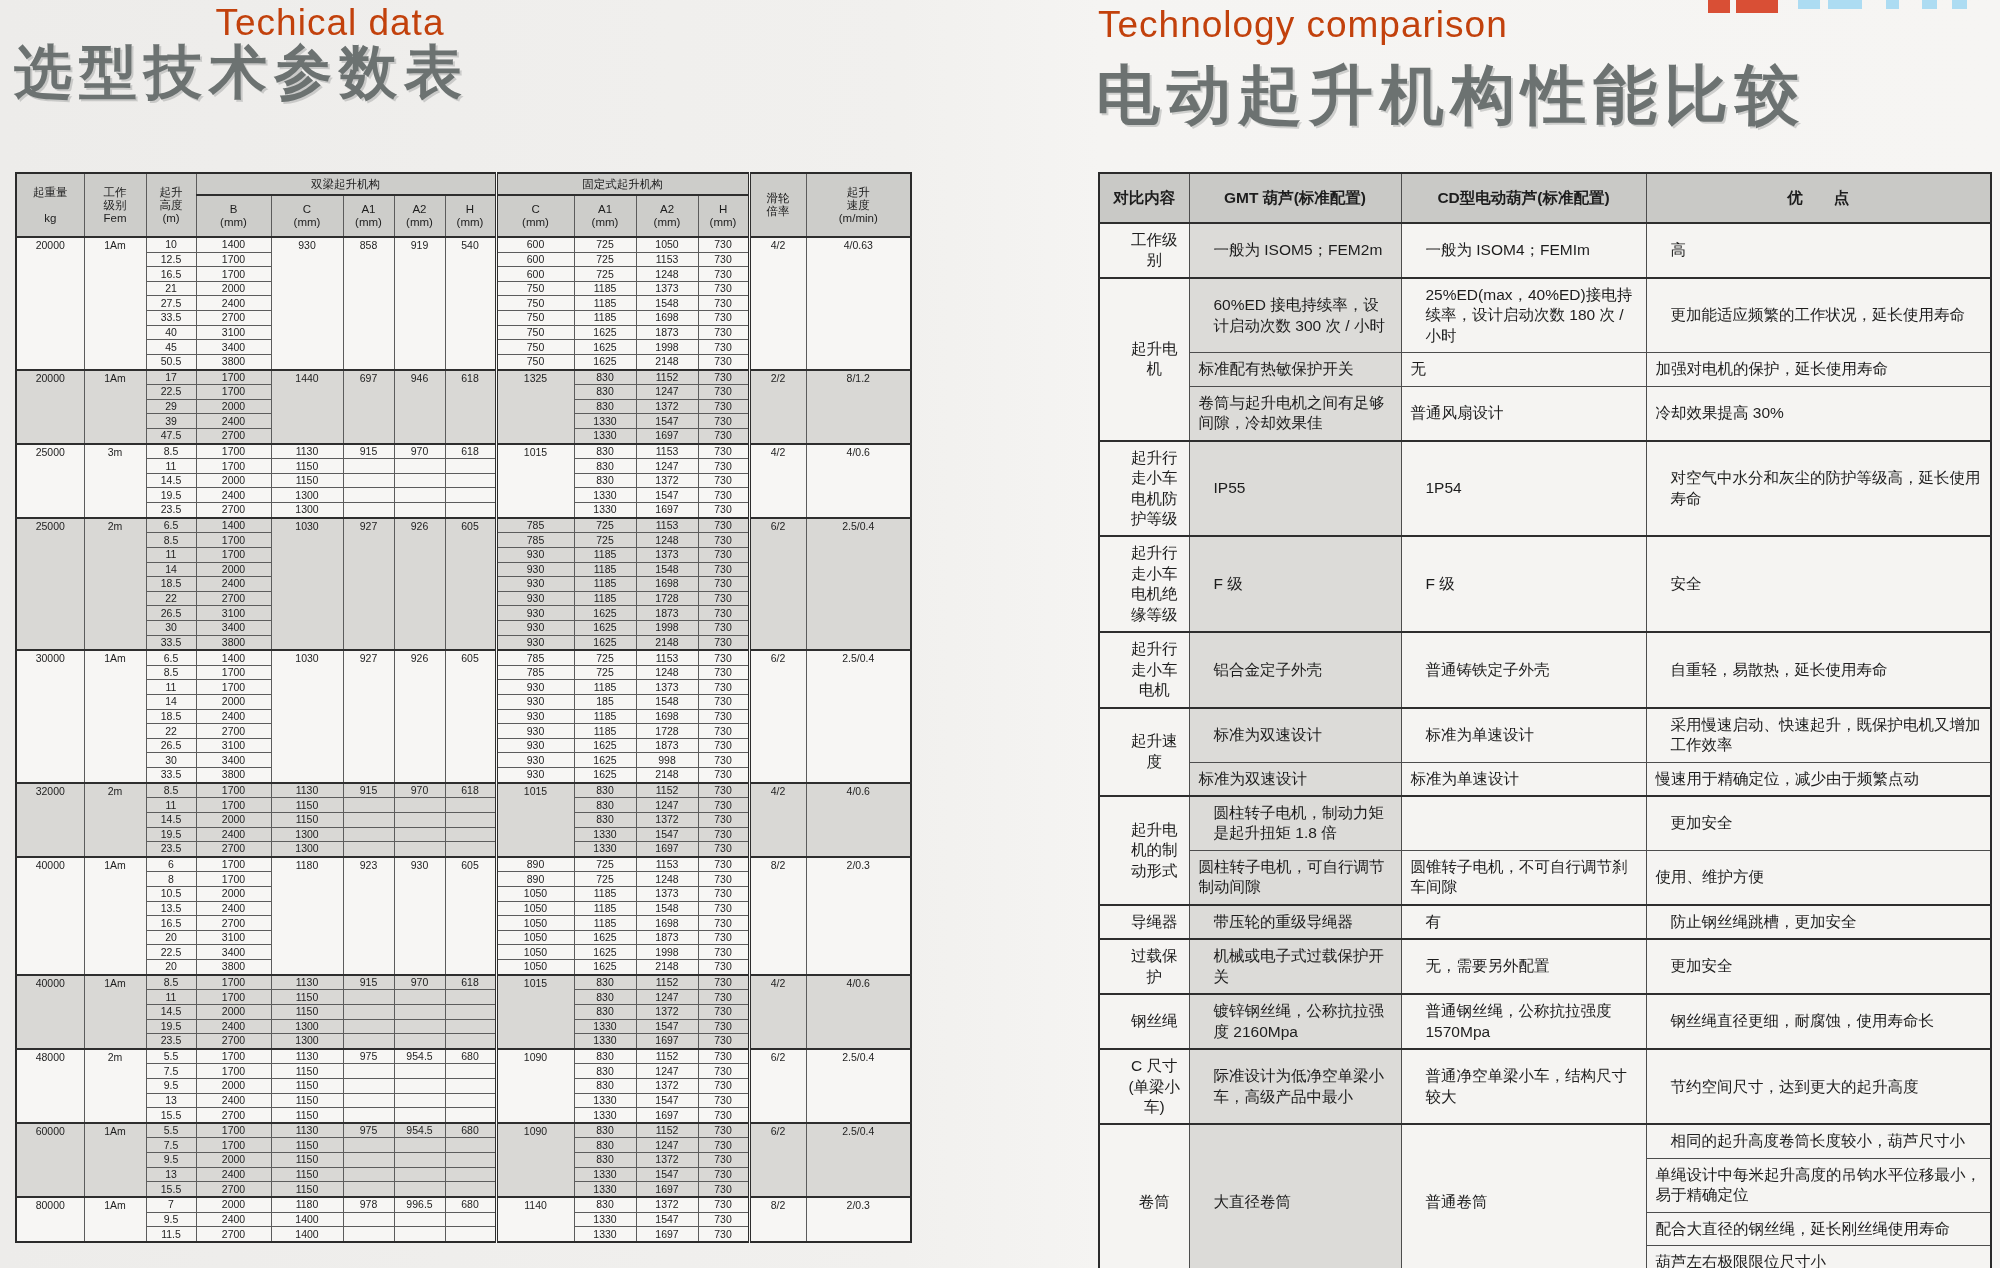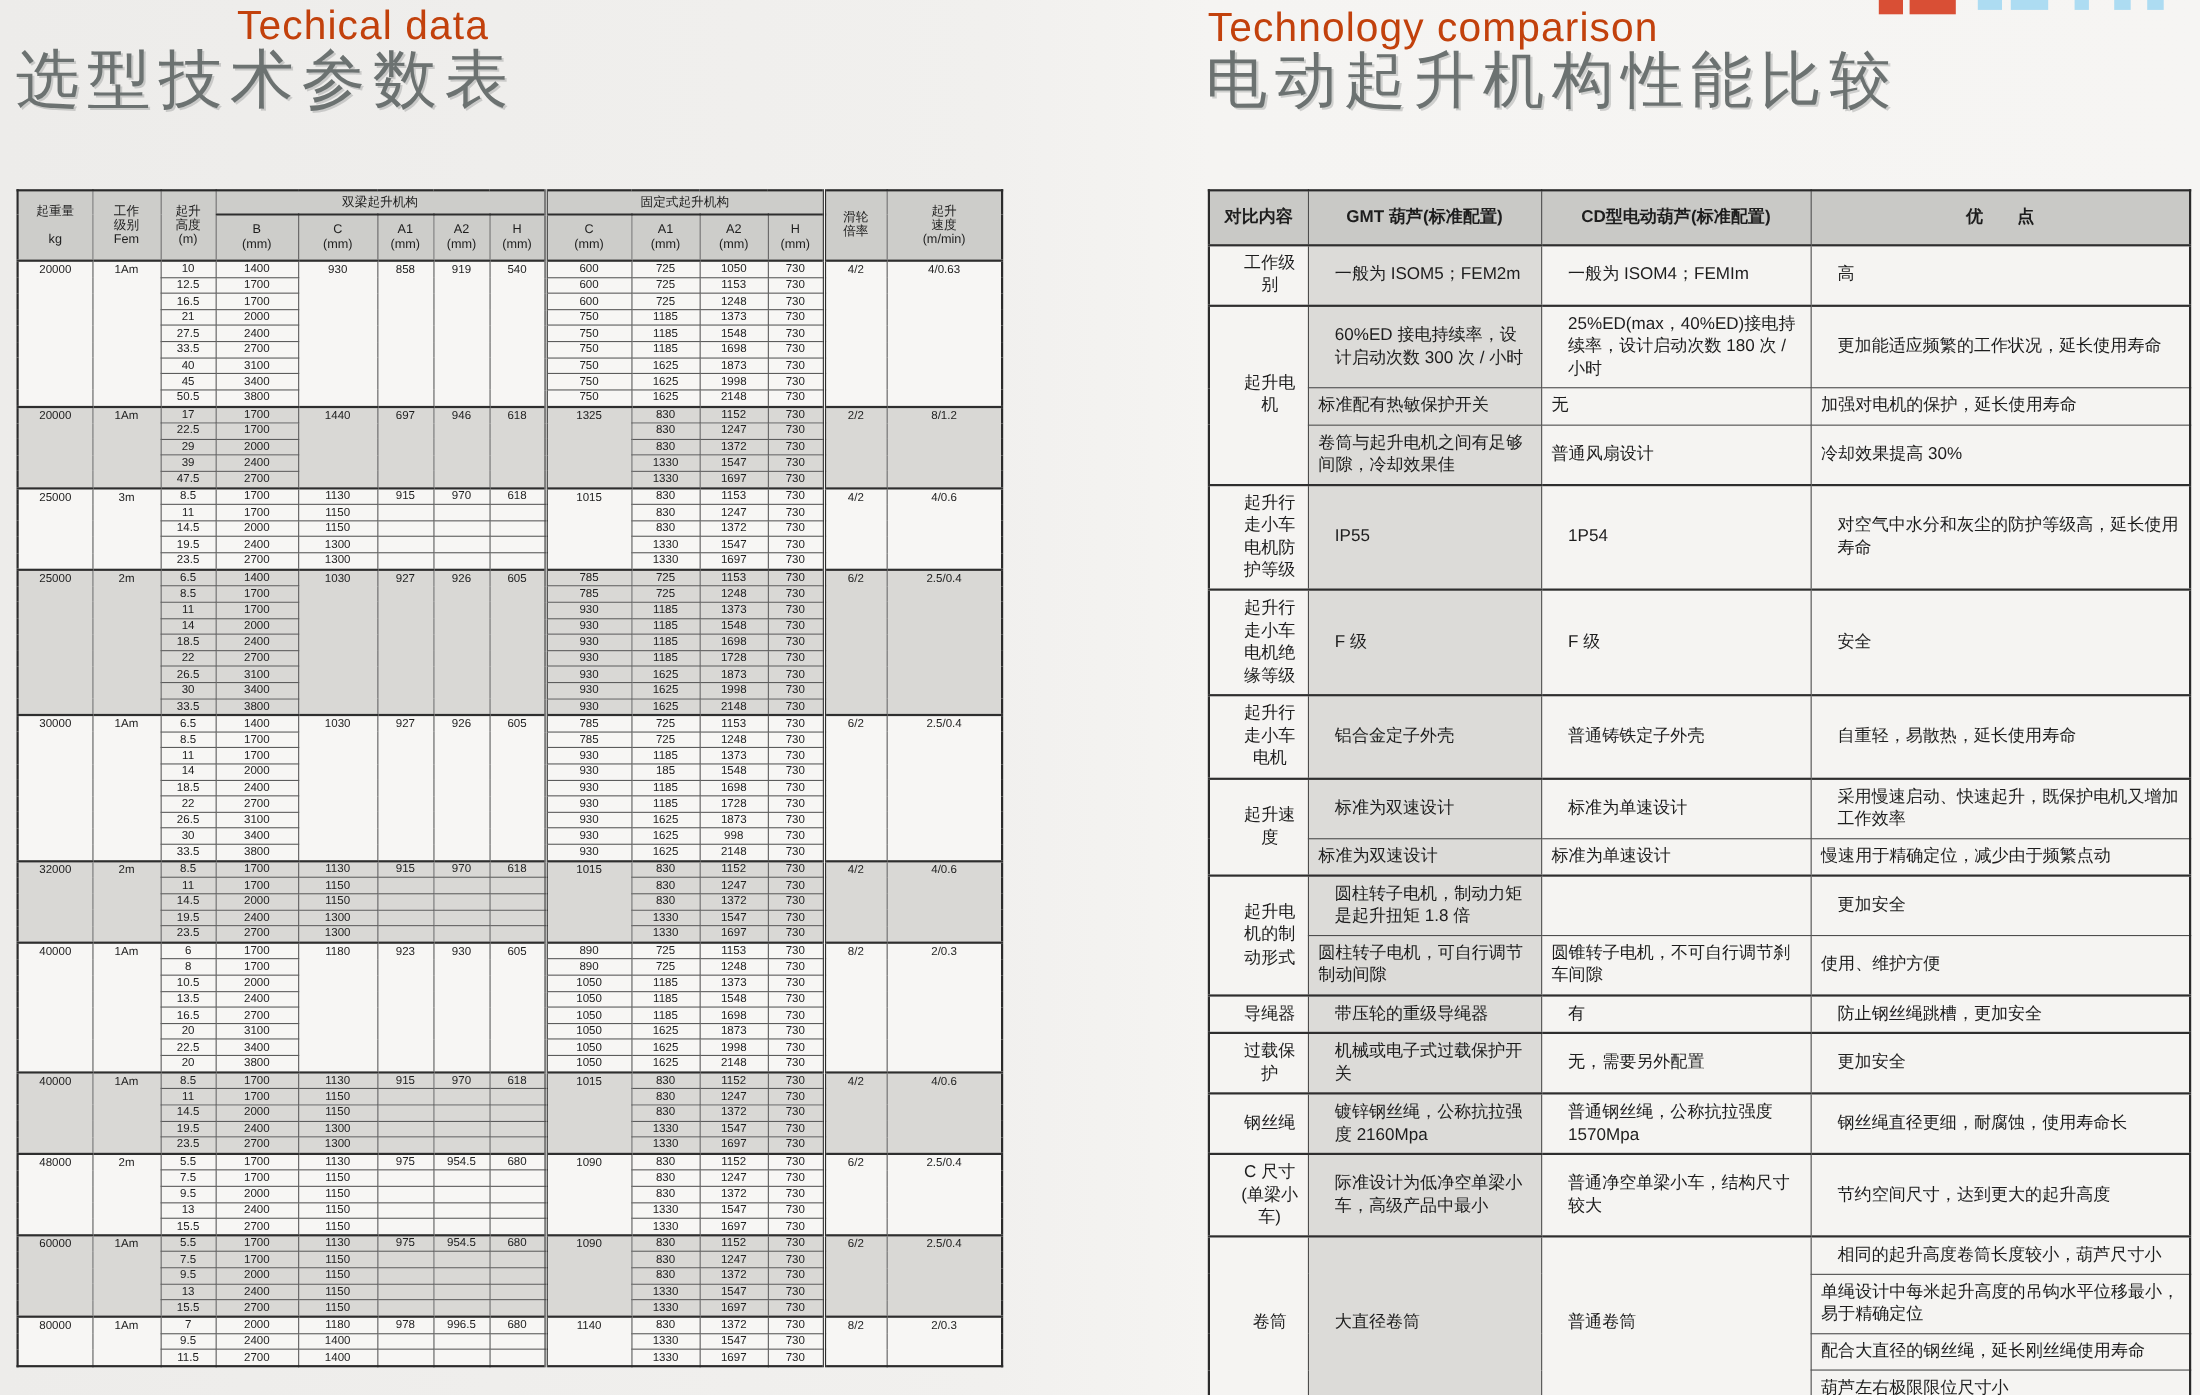--- a/index.html
+++ b/index.html
@@ -1,24 +1,24 @@
 <!DOCTYPE html>
 <html><head>
 <meta charset="utf-8">
 <style>
   html,body{margin:0;padding:0;width:2000px;height:1268px;overflow:hidden;
     background:linear-gradient(90deg,#edecea 0%,#f1f0ee 45%,#f5f4f2 55%,#f6f5f3 100%);
     font-family:"Liberation Sans","DejaVu Sans",sans-serif;color:#1d1d1d;}
   .title-en{position:absolute;color:#c2410c;font-size:37px;letter-spacing:1px;font-weight:400;}
-  .title-zh{position:absolute;color:#6c7271;font-weight:400;letter-spacing:7px;
+  .title-zh{position:absolute;color:#6c7271;font-weight:700;letter-spacing:7px;
     text-shadow:2px 2px 0 rgba(90,95,94,.25);}
   #lt-en{left:0;top:2px;width:660px;text-align:center;}
   #lt-zh{left:14px;top:34px;font-size:58px;}
   #rt-en{left:1098px;top:4px;}
-  #rt-zh{left:1096px;top:36px;font-size:56px;}
+  #rt-zh{left:1096px;top:52px;font-size:64px;}
   .frag{position:absolute;top:0;}
 
   
   table{border-collapse:collapse;table-layout:fixed;}
   #ltab{position:absolute;left:15px;top:172px;width:897px;height:1071px;
     border:2px solid #2b2b2b;background:#f7f6f4;}
   #ltab th,#ltab td{border:1px solid #5c5c5c;text-align:center;overflow:hidden;
     font-size:10.5px;line-height:13px;padding:0 1px;}
   #ltab th{background:#cdcdca;font-size:11.5px;white-space:pre-line;font-weight:400;
     vertical-align:middle;line-height:13px;}

